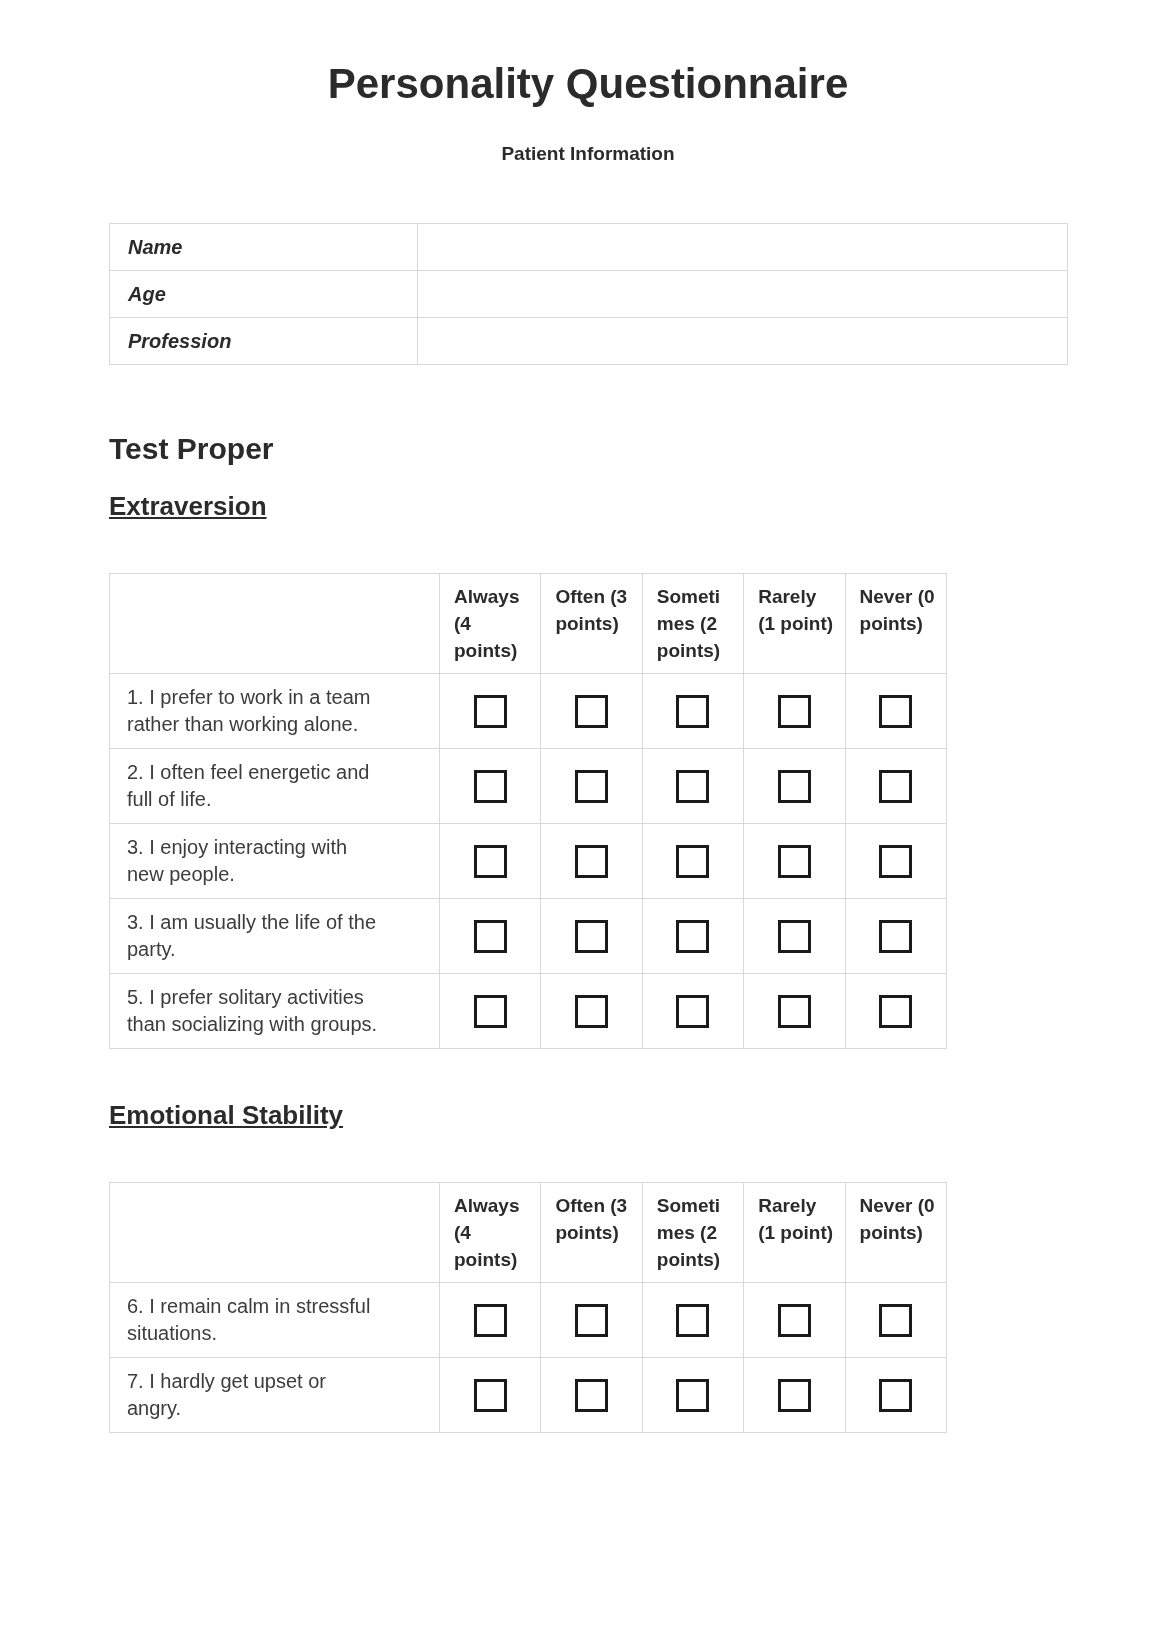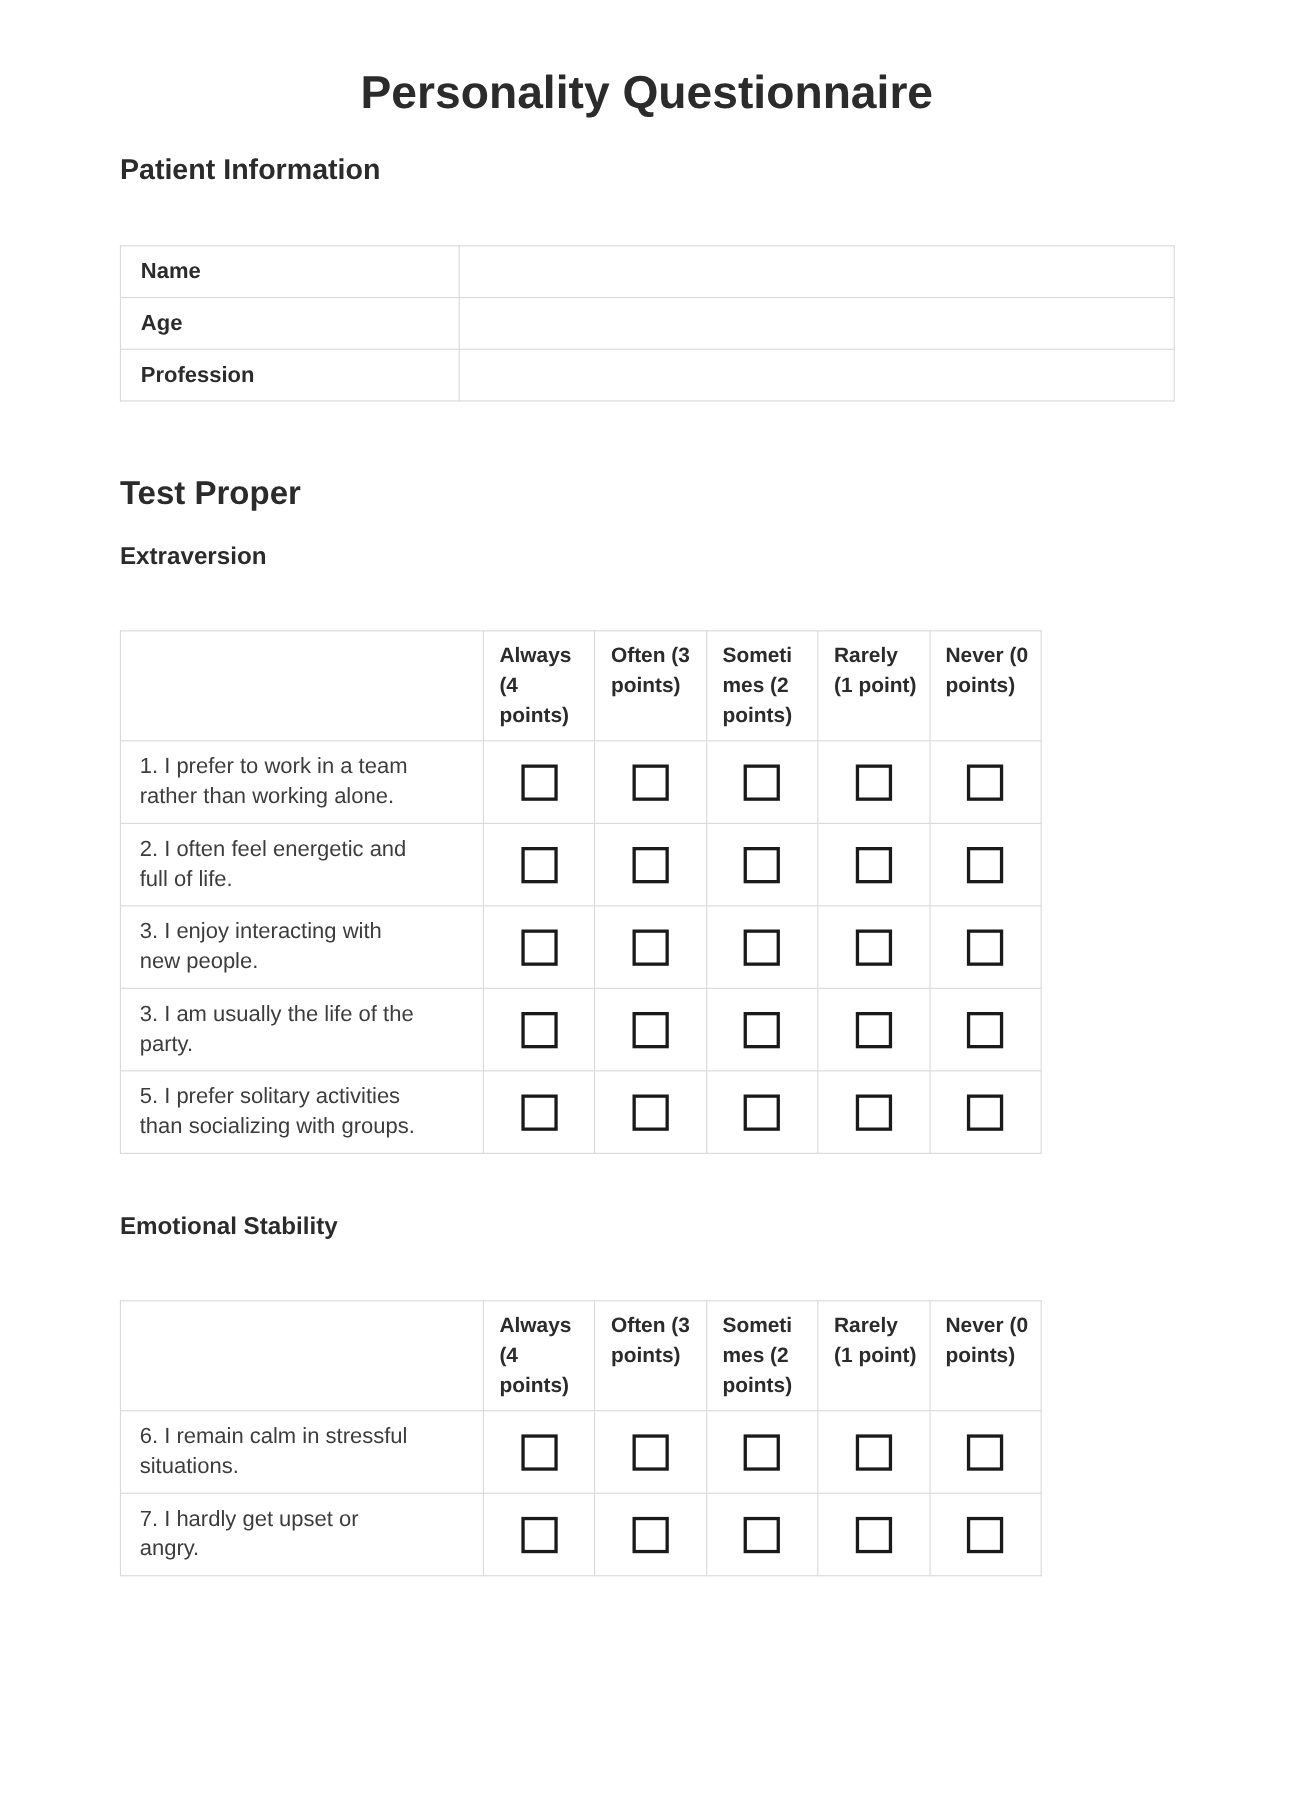--- a/index.html
+++ b/index.html
@@ -5,33 +5,33 @@
   html, body { margin: 0; padding: 0; background: #ffffff; }
   body { font-family: "Liberation Sans", "DejaVu Sans", sans-serif; color: #3c3c3c; }
   .page {
     width: 1176px; min-height: 1630px; margin: 0 auto; background: #ffffff;
     box-sizing: border-box; padding: 58px 109px 60px;
   }
   h1.title {
     margin: 0; font-size: 42px; line-height: 52px; font-weight: bold;
     text-align: center; color: #2b2b2b; letter-spacing: 0px;
   }
-  h2.h2-pi { margin: 31px 0 0; font-size: 26px; line-height: 26px; font-weight: bold; color: #2b2b2b; }
+  h2.h2-pi { margin: 31px 0 0; font-size: 19px; line-height: 26px; font-weight: bold; color: #2b2b2b; text-align: center; }
   h2.h2-tp { margin: 66px 0 0; font-size: 30px; line-height: 36px; font-weight: bold; color: #2b2b2b; }
-  h3.h3 { margin: 53px 0 0; font-size: 22px; line-height: 26px; font-weight: bold; color: #2b2b2b; }
+  h3.h3 { margin: 53px 0 0; font-size: 26px; line-height: 26px; font-weight: bold; color: #2b2b2b; text-decoration: underline; }
   .q-section:first-of-type h3.h3 { margin-top: 26px; }
 
   table { border-collapse: collapse; table-layout: fixed; width: 838px; background: #fff; }
   table, th, td { border: 1px solid #d9d9d9; }
 
   
   .p-table { margin-top: 56px; }
   .p-label-col { width: 308px; }
   .p-value-col { width: 650px; }
-  .p-table td { height: 46px; vertical-align: middle; }
+  .p-table td { height: 46px; vertical-align: middle; font-style: italic; }
   .p-label { padding: 0 10px 0 18px; font-weight: bold; font-size: 20px; color: #2b2b2b; }
   .p-value { padding: 0 10px; }
 
   
   .q-table { margin-top: 54px; }
   .q-col { width: 330px; }
   .a-head { padding: 9px 14px 9px 14px; text-align: left; vertical-align: top; height: 81px; }
   .a-head-text {
     display: inline-block; width: 78px; font-weight: bold; font-size: 19px;
     line-height: 27px; color: #2b2b2b; overflow-wrap: break-word; word-wrap: break-word;

